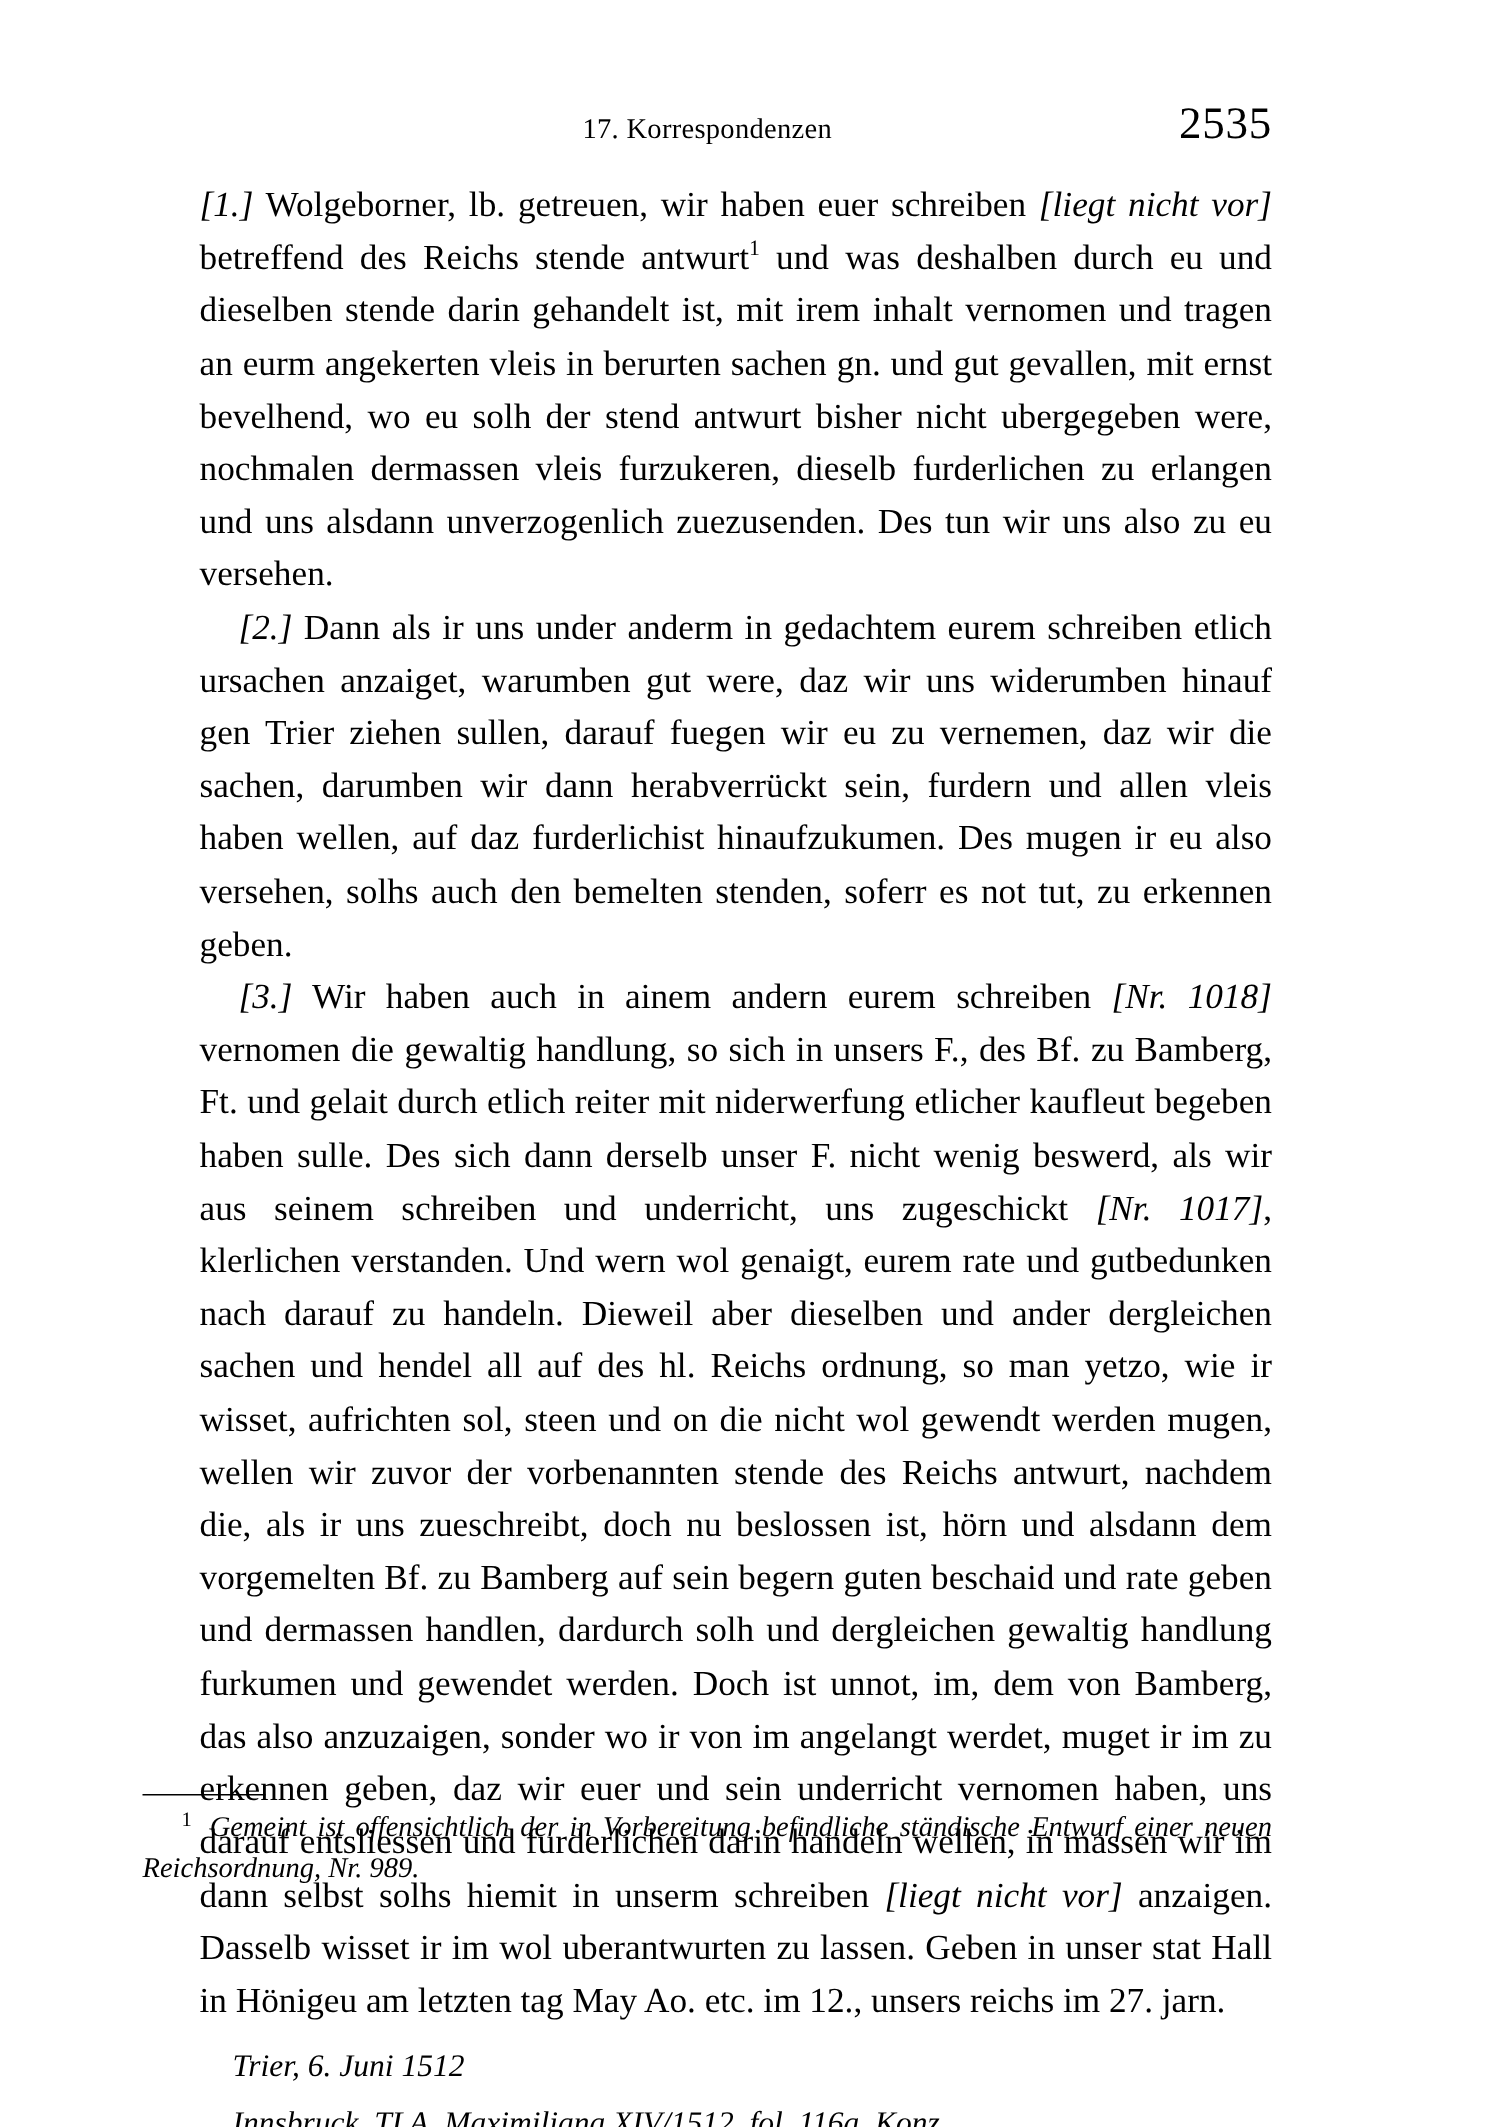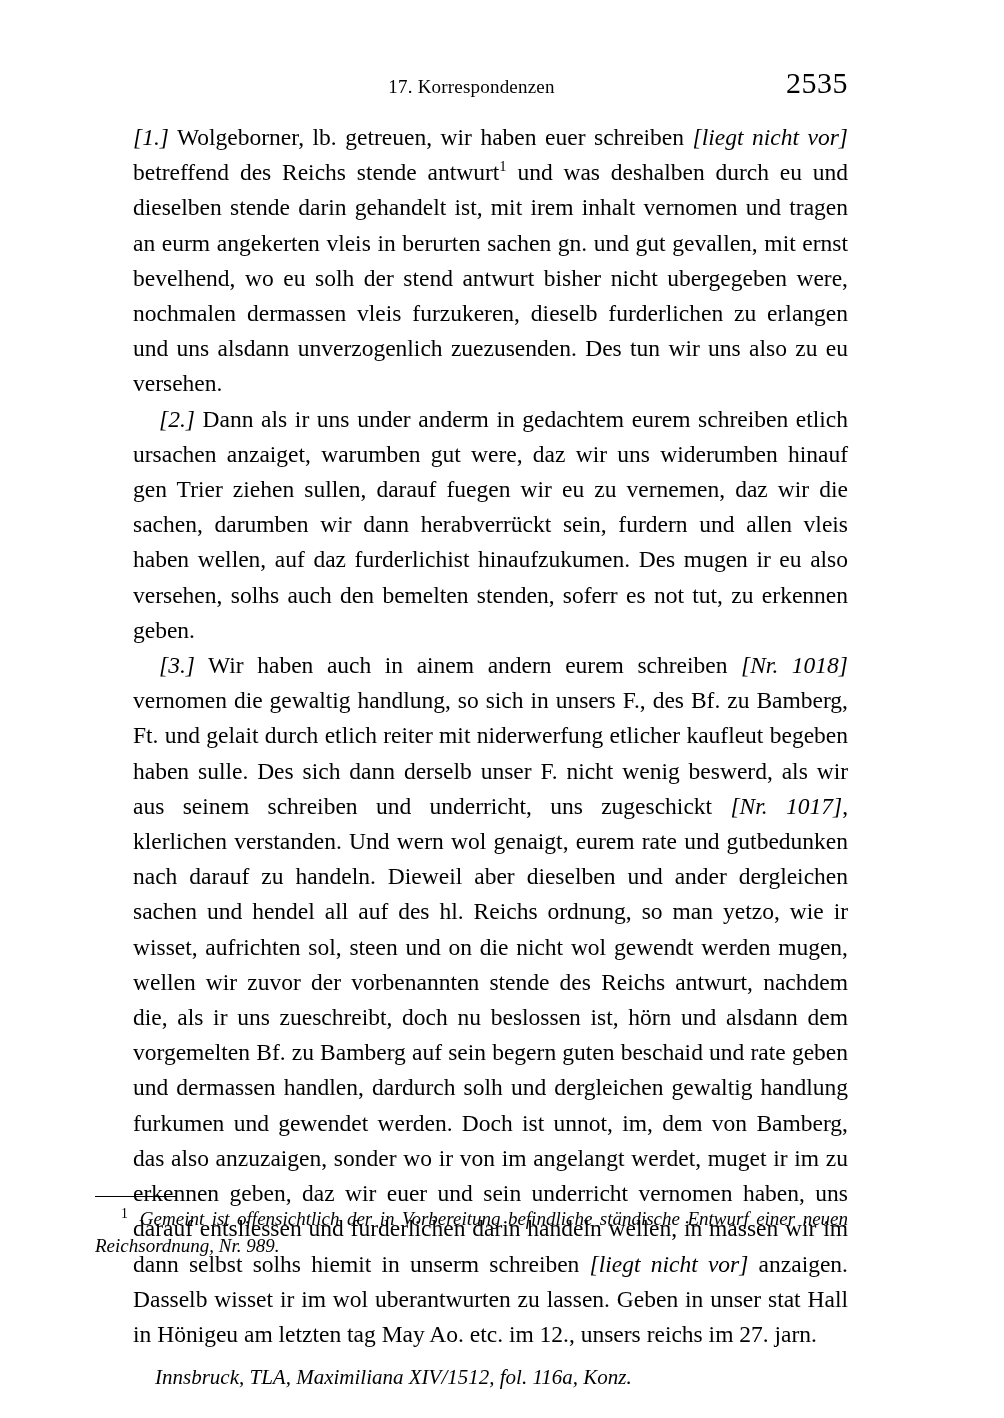--- a/index.html
+++ b/index.html
@@ -137,20 +137,21 @@
     <p><span class="it">[1.]</span><span> Wolgeborner, lb. getreuen, wir haben euer schreiben </span><span class="it">[liegt nicht vor]</span><span> betreffend des Reichs stende antwurt</span><sup>1</sup><span> und was deshalben durch eu und dieselben stende darin gehandelt ist, mit irem inhalt vernomen und tragen an eurm angekerten vleis in berurten sachen gn. und gut gevallen, mit ernst bevelhend, wo eu solh der stend antwurt bisher nicht ubergegeben were, nochmalen dermassen vleis furzukeren, dieselb furderlichen zu erlangen und uns alsdann unverzogenlich zuezusenden. Des tun wir uns also zu eu versehen.</span></p>
 
     <p><span class="it">[2.]</span><span> Dann als ir uns under anderm in gedachtem eurem schreiben etlich ursachen anzaiget, warumben gut were, daz wir uns widerumben hinauf gen Trier ziehen sullen, darauf fuegen wir eu zu vernemen, daz wir die sachen, darumben wir dann herabverrückt sein, furdern und allen vleis haben wellen, auf daz furderlichist hinaufzukumen. Des mugen ir eu also versehen, solhs auch den bemelten stenden, soferr es not tut, zu erkennen geben.</span></p>
 
     <p><span class="it">[3.]</span><span> Wir haben auch in ainem andern eurem schreiben </span><span class="it">[Nr. 1018]</span><span> vernomen die gewaltig handlung, so sich in unsers F., des Bf. zu Bamberg, Ft. und gelait durch etlich reiter mit niderwerfung etlicher kaufleut begeben haben sulle. Des sich dann derselb unser F. nicht wenig beswerd, als wir aus seinem schreiben und underricht, uns zugeschickt </span><span class="it">[Nr. 1017]</span><span>, klerlichen verstanden. Und wern wol genaigt, eurem rate und gutbedunken nach darauf zu handeln. Dieweil aber dieselben und ander dergleichen sachen und hendel all auf des hl. Reichs ordnung, so man yetzo, wie ir wisset, aufrichten sol, steen und on die nicht wol gewendt werden mugen, wellen wir zuvor der vorbenannten stende des Reichs antwurt, nachdem die, als ir uns zueschreibt, doch nu beslossen ist, hörn und alsdann dem vorgemelten Bf. zu Bamberg auf sein begern guten beschaid und rate geben und dermassen handlen, dardurch solh und dergleichen gewaltig handlung furkumen und gewendet werden. Doch ist unnot, im, dem von Bamberg, das also anzuzaigen, sonder wo ir von im angelangt werdet, muget ir im zu erkennen geben, daz wir euer und sein underricht vernomen haben, uns darauf entsliessen und furderlichen darin handeln wellen, in massen wir im dann selbst solhs hiemit in unserm schreiben </span><span class="it">[liegt nicht vor]</span><span> anzaigen. Dasselb wisset ir im wol uberantwurten zu lassen. Geben in unser stat Hall in Hönigeu am letzten tag May Ao. etc. im 12., unsers reichs im 27. jarn.</span></p>
 
   </div>
 
 
   <div class="entry-meta">
+    <div class="meta-line">Trier, 6. Juni 1512</div>
     <div class="meta-line">Innsbruck, TLA, Maximiliana XIV/1512, fol. 116a, Konz.</div>
   </div>
 
   <div class="footnotes">
     <hr class="fn-rule">
     <div class="fn-item"><span class="fn-marker">1</span><span>Gemeint ist offensichtlich der in Vorbereitung befindliche ständische Entwurf einer neuen Reichsordnung, Nr. 989.</span></div>
   </div>
 
 </div>
 

